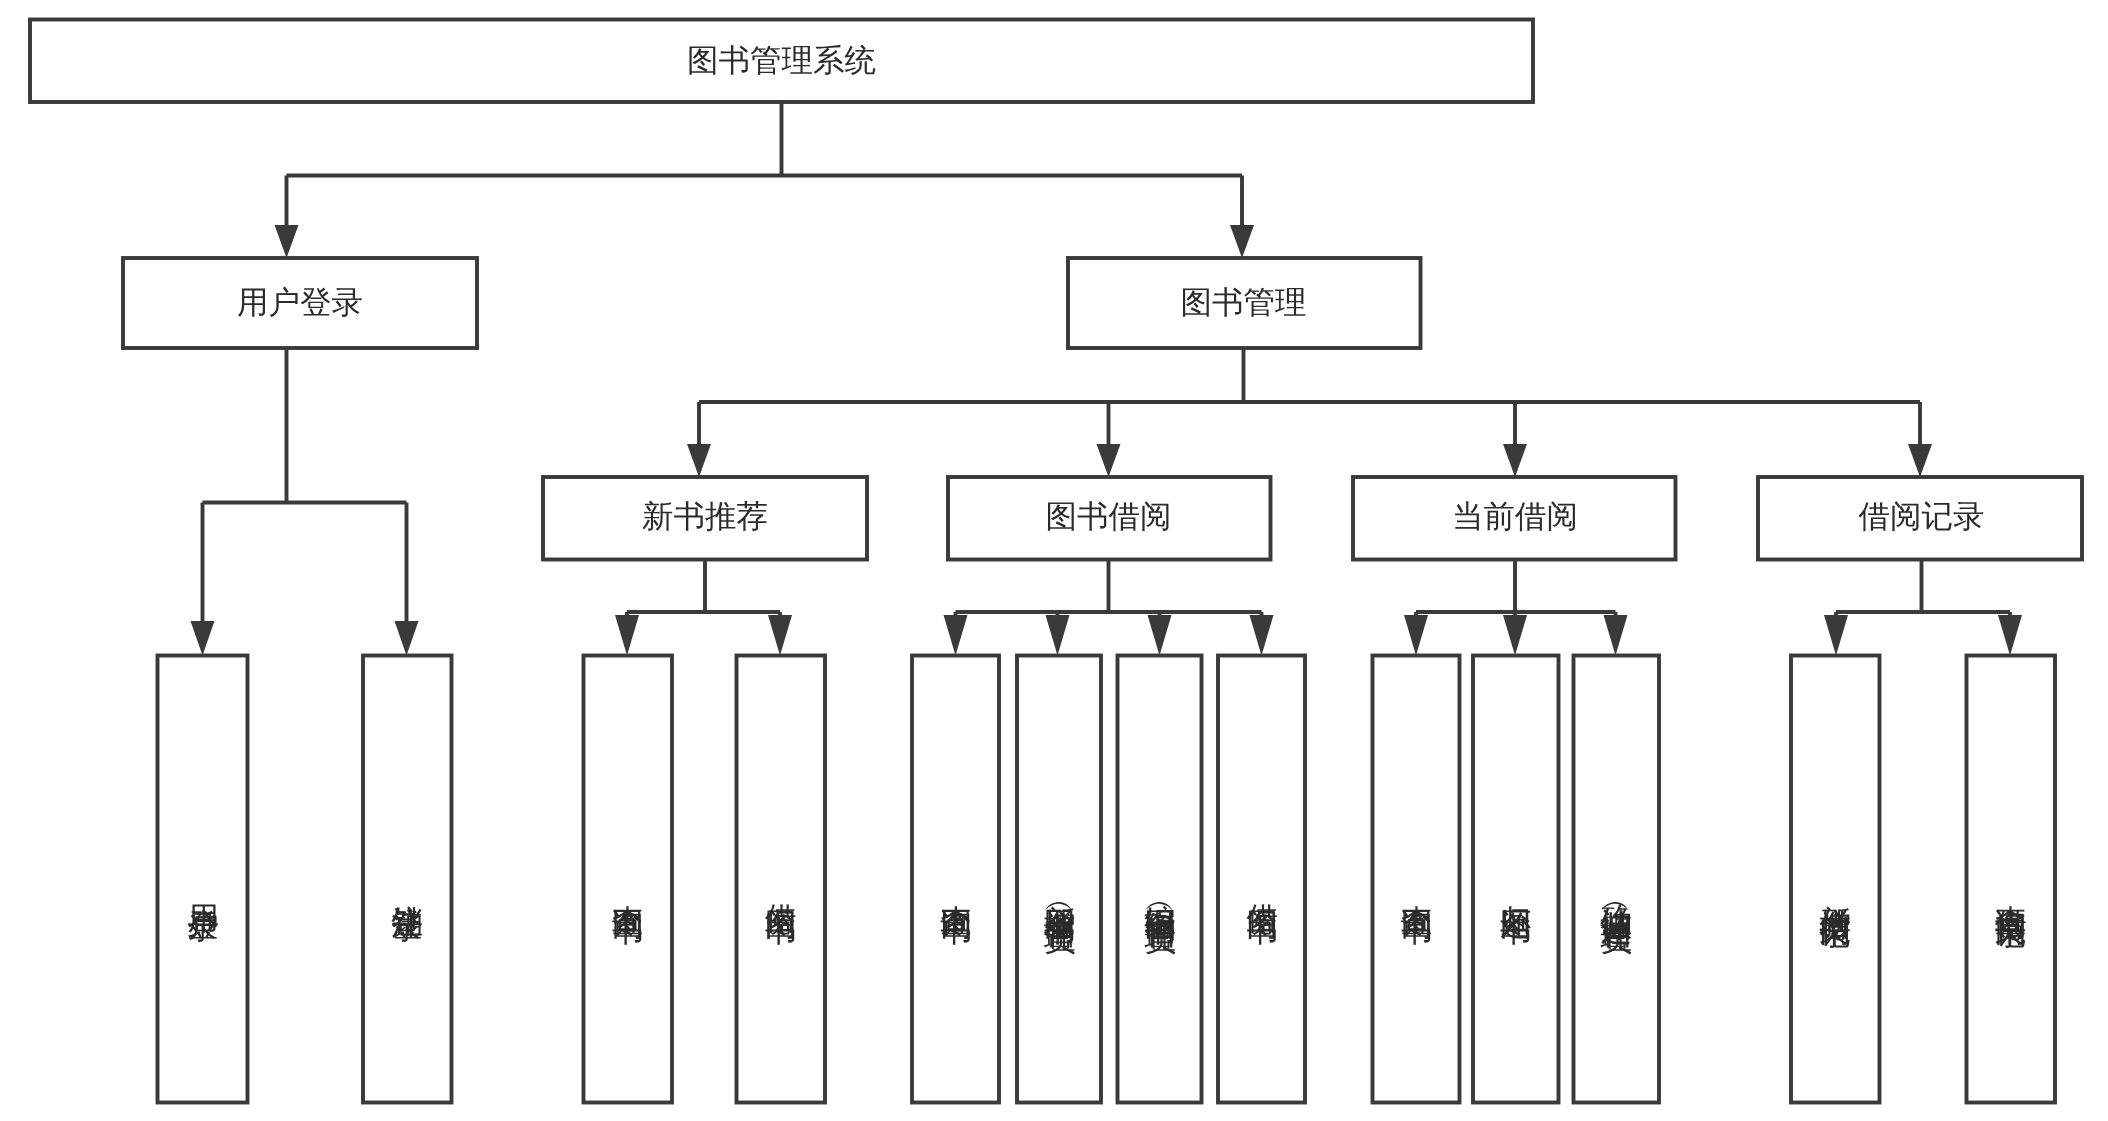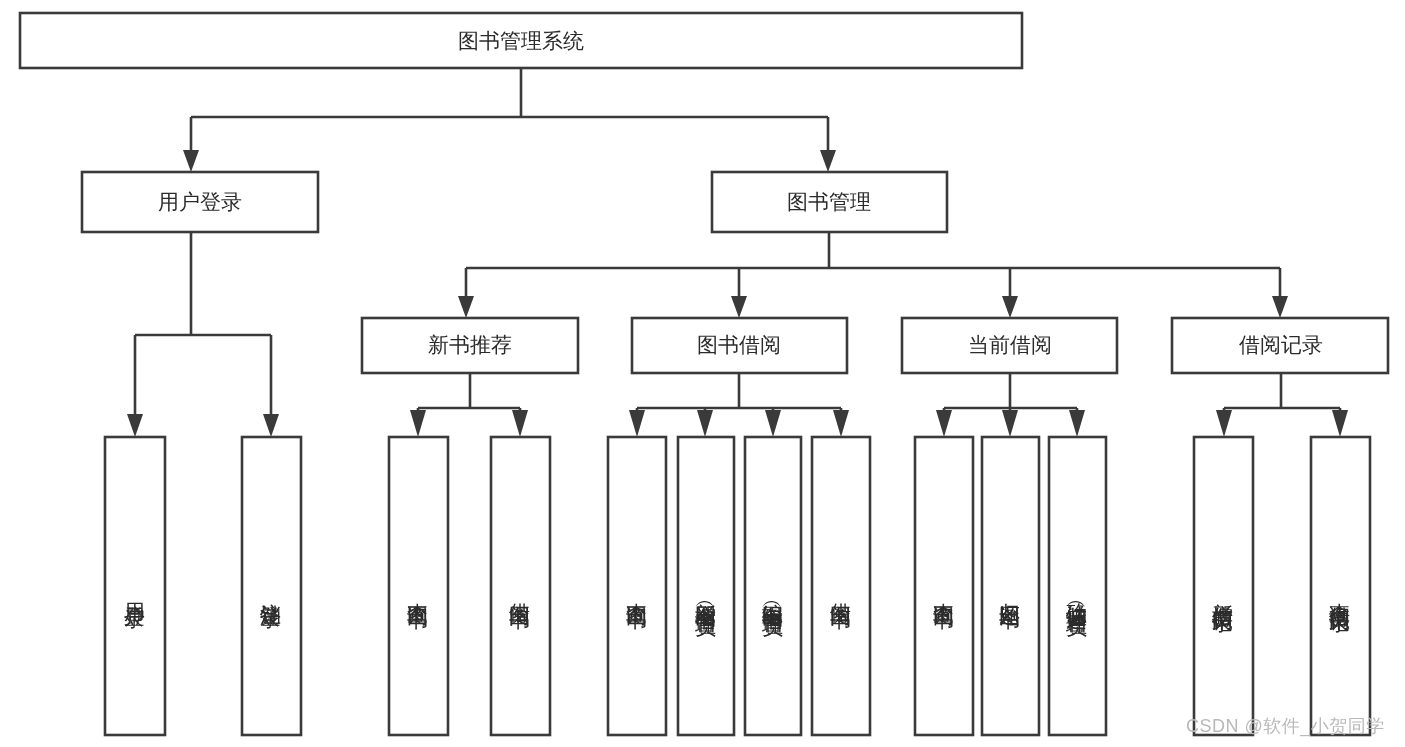--- a/index.html
+++ b/index.html
@@ -235,15 +235,14 @@
       <text class="node-label-v" x="1223" y="586">新增借阅记录</text>
     </g>
 
     <g>
       <rect class="node-rect" x="1311" y="437" width="59" height="298"></rect>
       <text class="node-label-v" x="1340" y="586">查询借阅记录</text>
     </g>
 
   </svg>
 
-  <div class="watermark-text">CSDN @软件_小贺同学</div>
 
 </div>
 
 </body></html>

